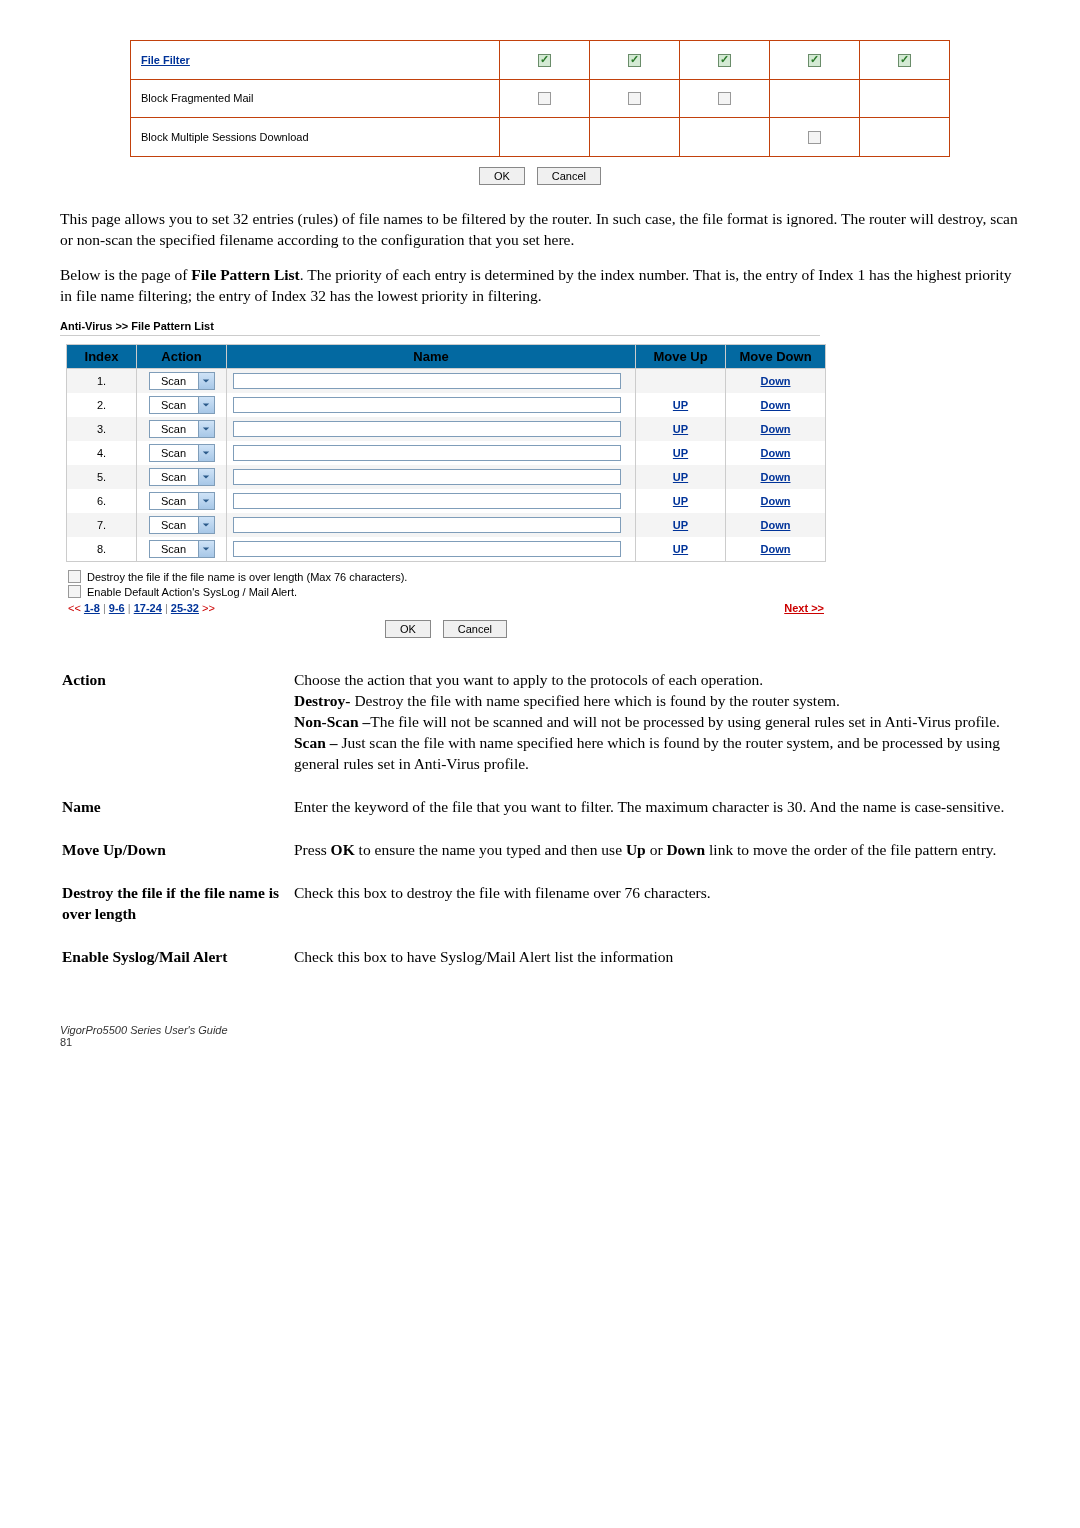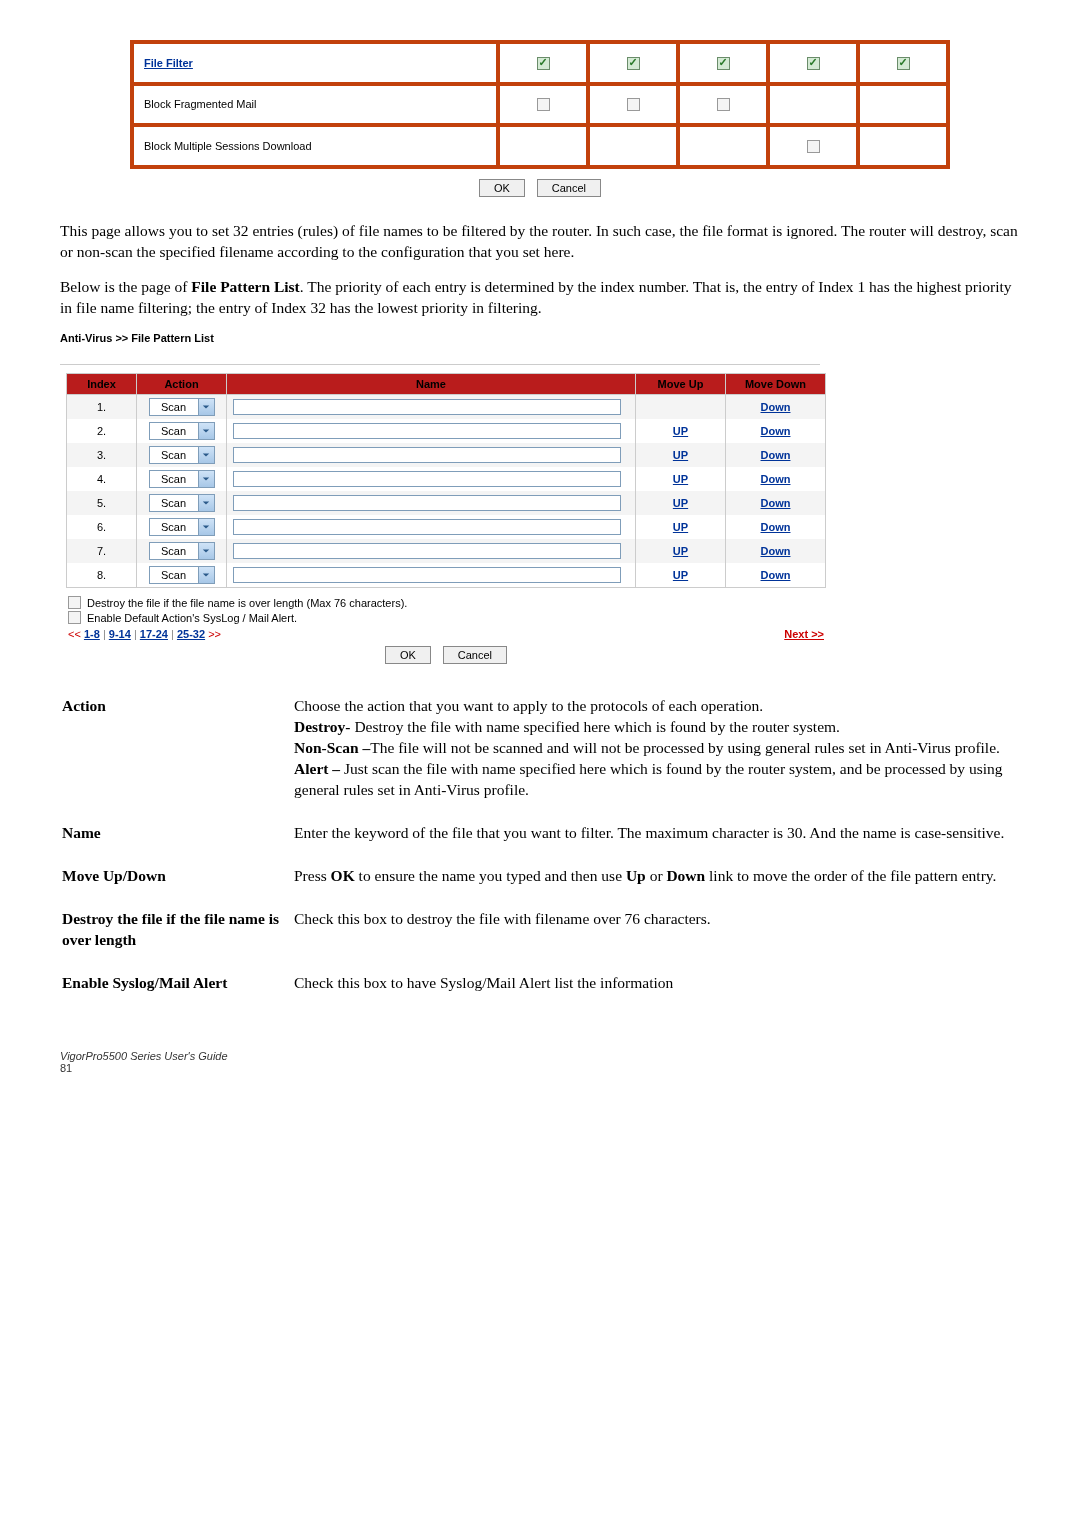--- a/index.html
+++ b/index.html
@@ -7,43 +7,43 @@
     font-family: "Times New Roman", Times, serif;
     font-size: 15px;
     color: #000;
     margin: 0;
     padding: 40px 60px;
     width: 1080px;
     background: #fff;
   }
   .ui-font { font-family: Verdana, Geneva, sans-serif; font-size: 11px; }
   .top-table { width: 820px; margin: 0 auto 10px auto; border-collapse: collapse; border: 1px solid #ccc; }
-  .top-table td { border: 4px solid #c2410c; padding: 12px 10px; height: 24px; }
+  .top-table td { border: 1px solid #c2410c; padding: 12px 10px; height: 24px; }
   .top-table .link { color: #003399; text-decoration: underline; font-weight: bold; }
   .cb-cell { text-align: center; width: 90px; }
   .cb { width: 13px; height: 13px; border: 1px solid #6a8c6a; display: inline-block; vertical-align: middle; background: #fff; }
   .cb.checked { background: #d4ead4; position: relative; }
   .cb.checked::after { content: "✓"; color: #2a7a2a; font-size: 11px; position: absolute; top: -2px; left: 1px; font-weight: bold; }
   .cb.gray { border-color: #999; background: #f4f4f4; }
   .btn-row { text-align: center; margin: 6px 0 24px 0; }
   .btn { font-family: Verdana, Geneva, sans-serif; font-size: 11px; border: 1px solid #888; background: #f0f0f0; padding: 2px 14px; margin: 0 4px; cursor: pointer; }
   p.para { font-size: 15.5px; line-height: 1.35; margin: 0 0 14px 0; }
   .section-title { font-family: Verdana, Geneva, sans-serif; font-size: 12px; font-weight: bold; margin: 22px 0 2px 0; }
-  .bc { font-family: Verdana, Geneva, sans-serif; font-size: 11px; font-weight: bold; margin-bottom: 20px; }
+  .bc { font-family: Verdana, Geneva, sans-serif; font-size: 11px; font-weight: bold; margin-bottom: 3px; }
   .fpl-wrap { width: 760px; margin-left: 6px; }
   .top-row { display: flex; justify-content: space-between; align-items: center; margin-bottom: 2px; }
   .default-action { display: flex; align-items: center; gap: 6px; }
   .select-box { display: inline-flex; align-items: center; border: 1px solid #7f9db9; background: #fff; height: 18px; }
   .select-box .val { padding: 0 6px; min-width: 48px; font-family: Verdana, Geneva, sans-serif; font-size: 11px; }
   .select-box .arrow { width: 16px; height: 16px; background: linear-gradient(#cfe3f7,#a7c7e7); border-left: 1px solid #7f9db9; display: flex; align-items: center; justify-content: center; }
   .select-box .arrow svg { width: 8px; height: 8px; }
   .factory-link { color: #003399; text-decoration: underline; font-weight: bold; font-family: Verdana, Geneva, sans-serif; font-size: 11px; }
   .factory-link-sep { color: #888; font-family: Verdana, Geneva, sans-serif; font-size: 11px; margin-right: 4px; }
   table.fpl { width: 100%; border-collapse: collapse; border: 1px solid #ccc; }
-  table.fpl th { font-family: Verdana, Geneva, sans-serif; font-size: 11px; font-weight: bold; text-align: center; padding: 4px; border: 1px solid #ccc; background: #b91c1c; }
+  table.fpl th { font-family: Verdana, Geneva, sans-serif; font-size: 13px; font-weight: bold; text-align: center; padding: 4px; border: 1px solid #ccc; background: #0369a1; }
   table.fpl td { font-family: Verdana, Geneva, sans-serif; font-size: 11px; text-align: center; padding: 3px 6px; border-left: 1px solid #ccc; border-right: 1px solid #ccc; }
   table.fpl tr.row-alt { background: #f4f4f4; }
   table.fpl tr.row-plain { background: #fff; }
   .name-input { width: 98%; height: 16px; border: 1px solid #7f9db9; background: #fff; }
   .mv-link { color: #003399; text-decoration: underline; font-weight: bold; }
   .col-index { width: 70px; }
   .col-action { width: 90px; }
   .col-name { width: auto; }
   .col-mu { width: 90px; }
   .col-md { width: 100px; }
@@ -257,21 +257,21 @@
       <span class="cb gray"></span>
       <span>Enable Default Action's SysLog / Mail Alert.</span>
     </label>
   </div>
 
   <div class="pager-row">
     <div>
       <span class="chevrons">&lt;&lt;</span>
       <a href="#" class="plink">1-8</a>
       <span class="sep"> | </span>
-      <a href="#" class="plink">9-14</a>
+      <a href="#" class="plink">9-6</a>
       <span class="sep"> | </span>
       <a href="#" class="plink">17-24</a>
       <span class="sep"> | </span>
       <a href="#" class="plink">25-32</a>
       <span class="chevrons">&gt;&gt;</span>
     </div>
     <a href="#" class="next-link">Next &gt;&gt;</a>
   </div>
 
   <div class="btn-row" style="margin-top:0;">
@@ -281,21 +281,21 @@
 </div>
 
 <table class="def-table">
   <tbody>
   <tr>
     <td class="term">Action</td>
     <td>
       <span>Choose the action that you want to apply to the protocols of each operation.</span><br>
       <b>Destroy-</b><span> Destroy the file with name specified here which is found by the router system.</span><br>
       <b>Non-Scan –</b><span>The file will not be scanned and will not be processed by using general rules set in Anti-Virus profile.</span><br>
-      <b>Alert –</b><span> Just scan the file with name specified here which is found by the router system, and be processed by using general rules set in Anti-Virus profile.</span>
+      <b>Scan –</b><span> Just scan the file with name specified here which is found by the router system, and be processed by using general rules set in Anti-Virus profile.</span>
     </td>
   </tr>
   <tr>
     <td class="term">Name</td>
     <td>Enter the keyword of the file that you want to filter. The maximum character is 30. And the name is case-sensitive.</td>
   </tr>
   <tr>
     <td class="term">Move Up/Down</td>
     <td>
       <span>Press </span><b>OK</b><span> to ensure the name you typed and then use </span><b>Up</b><span> or </span><b>Down</b><span> link to move the order of the file pattern entry.</span>

